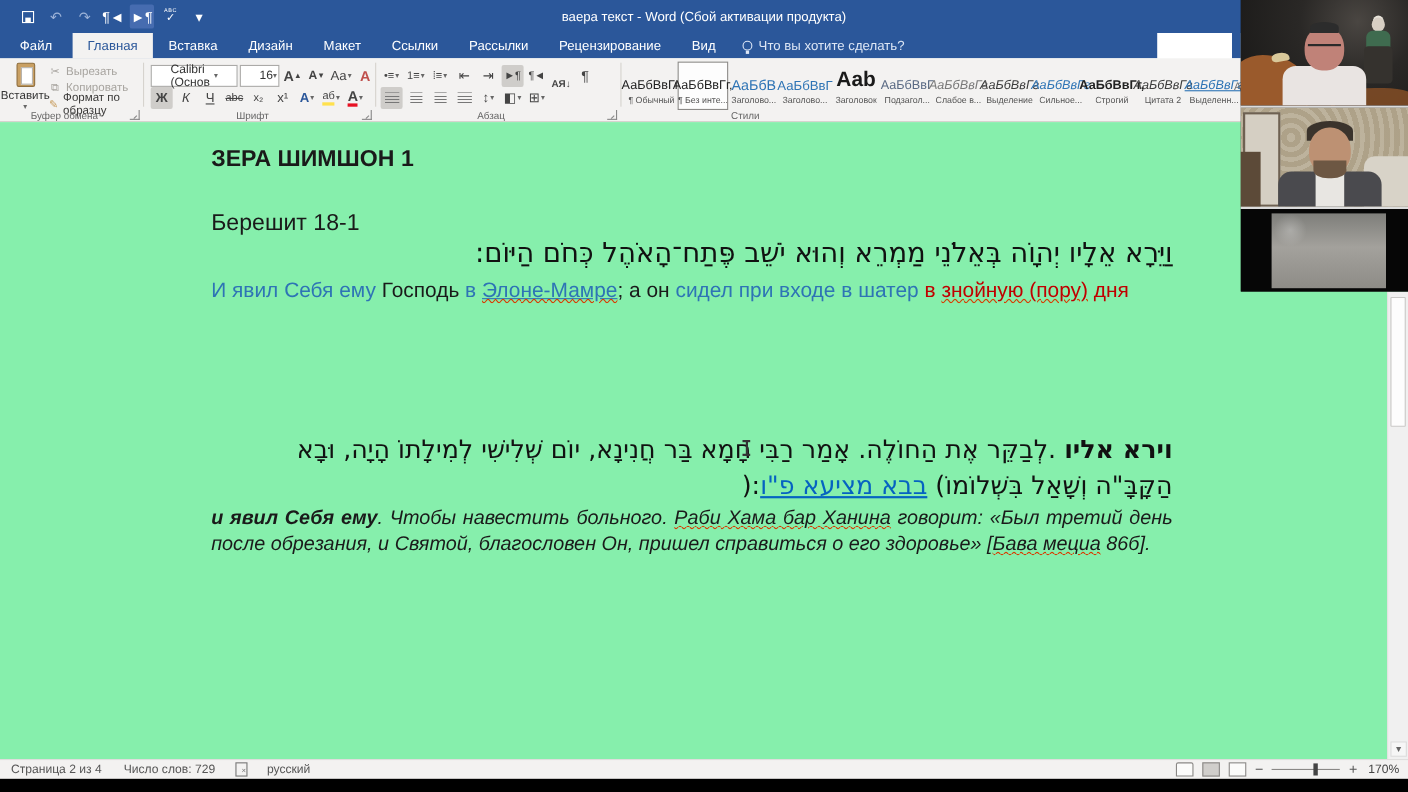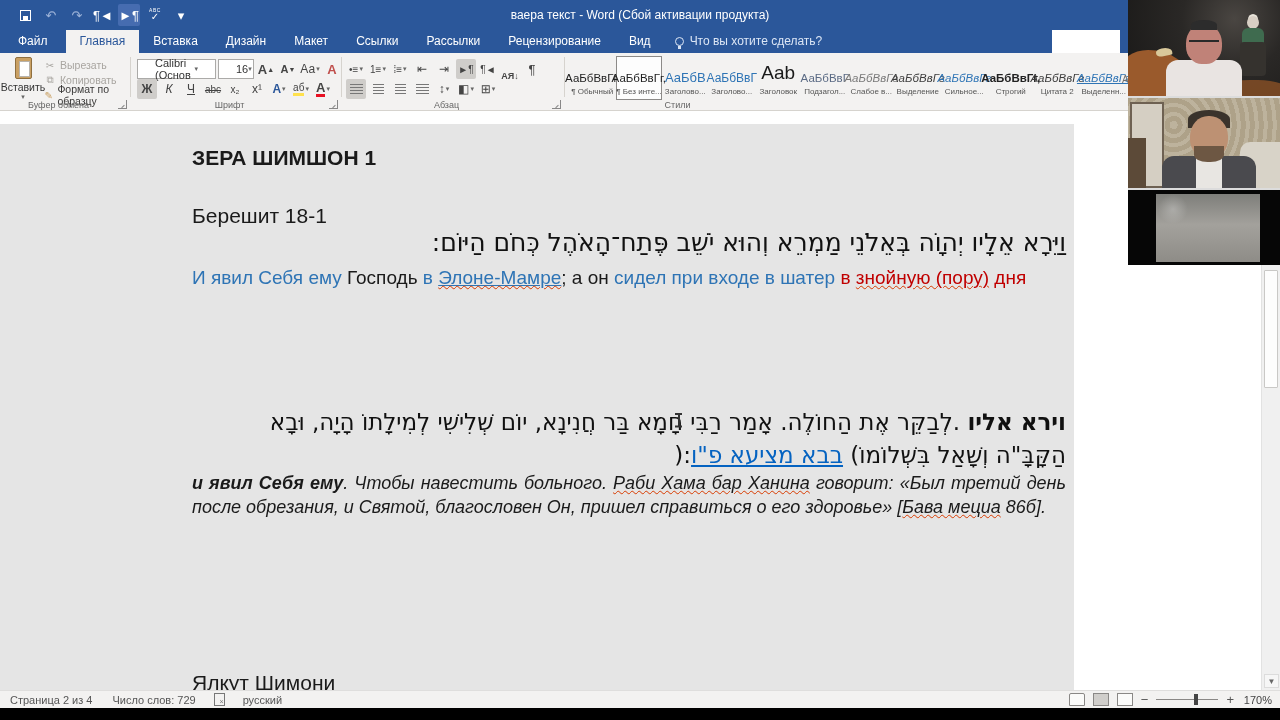--- a/index.html
+++ b/index.html
@@ -73,31 +73,31 @@
 
   
   #g-styles { left:565px; width:715px; }
   .stylegal { position:absolute; left:4px; top:3px; display:flex; }
   .styleitem { width:46.5px; height:44px; display:flex; flex-direction:column; align-items:center; justify-content:flex-end; padding-bottom:3px; border:1px solid transparent; }
   .styleitem.sel { border:1px solid #8c8a88; background:#fdfdfd; }
   .sprev { font-size:11.5px; color:#222; white-space:nowrap; line-height:1.5; }
   .slabel { font-size:8px; color:#555; white-space:nowrap; overflow:hidden; max-width:45px; }
   .sp-h1 { color:#2e74b5; font-size:13px; }
   .sp-h2 { color:#2e74b5; font-size:12px; }
-  .sp-title { font-size:19px; font-weight:400; color:#1a1a1a; }
+  .sp-title { font-size:19px; font-weight:700; color:#1a1a1a; }
   .sp-sub { color:#5a6a84; }
   .sp-it { font-style:italic; color:#7a7a7a; }
   .sp-em { font-style:italic; color:#3d3d3d; }
   .sp-bem { font-style:italic; color:#2e74b5; }
   .sp-b { font-weight:bold; }
   .sp-u { font-style:italic; color:#2e74b5; text-decoration:underline; }
   .sp-caps { color:#707070; font-size:10px; letter-spacing:.5px; }
 
   
-  #document { position:absolute; top:124px; left:0; width:1074px; height:579px; background:#e5e5e5; overflow:hidden; }
+  #document { position:absolute; top:111px; left:0; width:1280px; height:579px; background:#86efac; overflow:hidden; }
   .doc-abs { position:absolute; left:192px; width:874px; white-space:pre-wrap; }
   .doc-title { top:22px; font-size:21px; font-weight:bold; color:#1a1a1a; }
   .doc-sub { top:80px; font-size:21px; color:#1a1a1a; }
   .heb { font-family:"DejaVu Sans", sans-serif; direction:rtl; text-align:right; color:#111; }
   .doc-verse { top:103px; font-size:25px; line-height:1.3; }
   .doc-tr { top:143px; font-size:19px; white-space:nowrap; }
   .t-blue { color:#2e74b5; }
   .t-red { color:#c00000; }
   .t-black { color:#1a1a1a; }
   .u-blue { text-decoration:underline; }
@@ -428,21 +428,20 @@
     </div>
   </div>
 
   <div id="document">
     <div class="doc-abs doc-title">ЗЕРА ШИМШОН 1</div>
     <div class="doc-abs doc-sub">Берешит 18-1</div>
     <div class="doc-abs doc-verse heb">וַיֵּרָא אֵלָיו יְהוָֹה בְּאֵלֹנֵי מַמְרֵא וְהוּא יֹשֵׁב פֶּתַח־הָאֹהֶל כְּחֹם הַיּוֹם:</div>
     <div class="doc-abs doc-tr"><span class="t-blue">И явил Себя ему </span><span class="t-black">Господь </span><span class="t-blue">в </span><span class="t-blue u-blue"><span class="spell">Элоне-Мамре</span></span><span class="t-black">; а он </span><span class="t-blue">сидел при входе в шатер </span><span class="t-red">в </span><span class="t-red spell">знойную (пору)</span><span class="t-red"> дня</span></div>
     <div class="doc-abs doc-heb2 heb"><span class="hb">וירא אליו</span><span> .לְבַקֵּר אֶת הַחוֹלֶה. אָמַר רַבִּי חָמָא בַּר חֲנִינָא, יוֹם שְׁלִישִׁי לְמִילָתוֹ הָיָה, וּבָא</span><br><span>הַקָּבָּ"ה וְשָׁאַל בִּשְׁלוֹמוֹ) </span><span class="hlink">בבא מציעא פ"ו</span><span>:(</span></div>
     <div class="doc-abs doc-rru"><b>и явил Себя ему</b><span>. Чтобы навестить больного. </span><span class="spell">Раби Хама бар Ханина</span><span> говорит: «Был третий день после обрезания, и Святой, благословен Он, пришел справиться о его здоровье» [</span><span class="spell">Бава мециа</span><span> 86б].</span></div>
-    <div class="doc-abs doc-footer"><span class="spell">Ялкут Шимони</span></div>
     <div id="ibeam"></div>
   </div>
 
   <div id="scrollbar">
     <div id="scrollthumb"></div>
     <div id="scrolldown">▼</div>
   </div>
 
   <div id="statusbar">
     <span class="sb-item">Страница 2 из 4</span>

